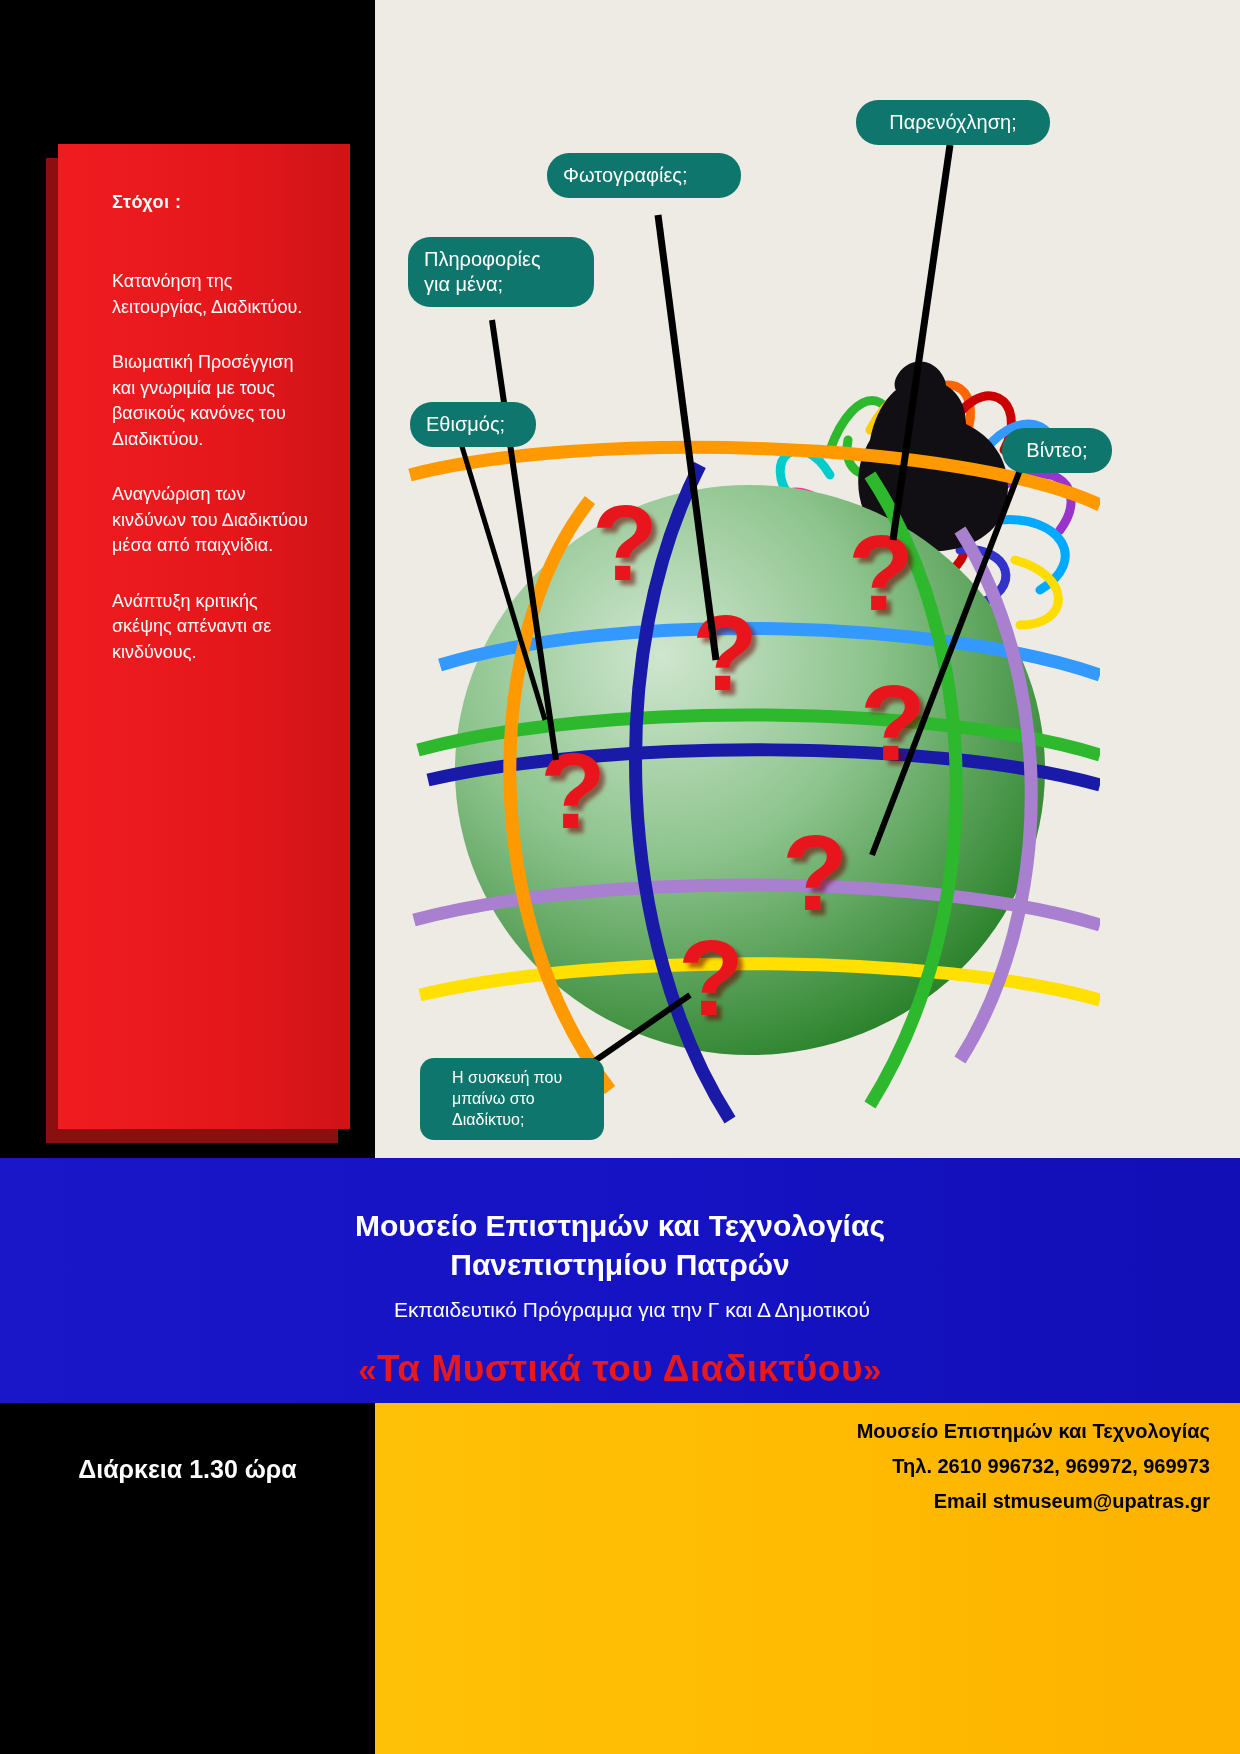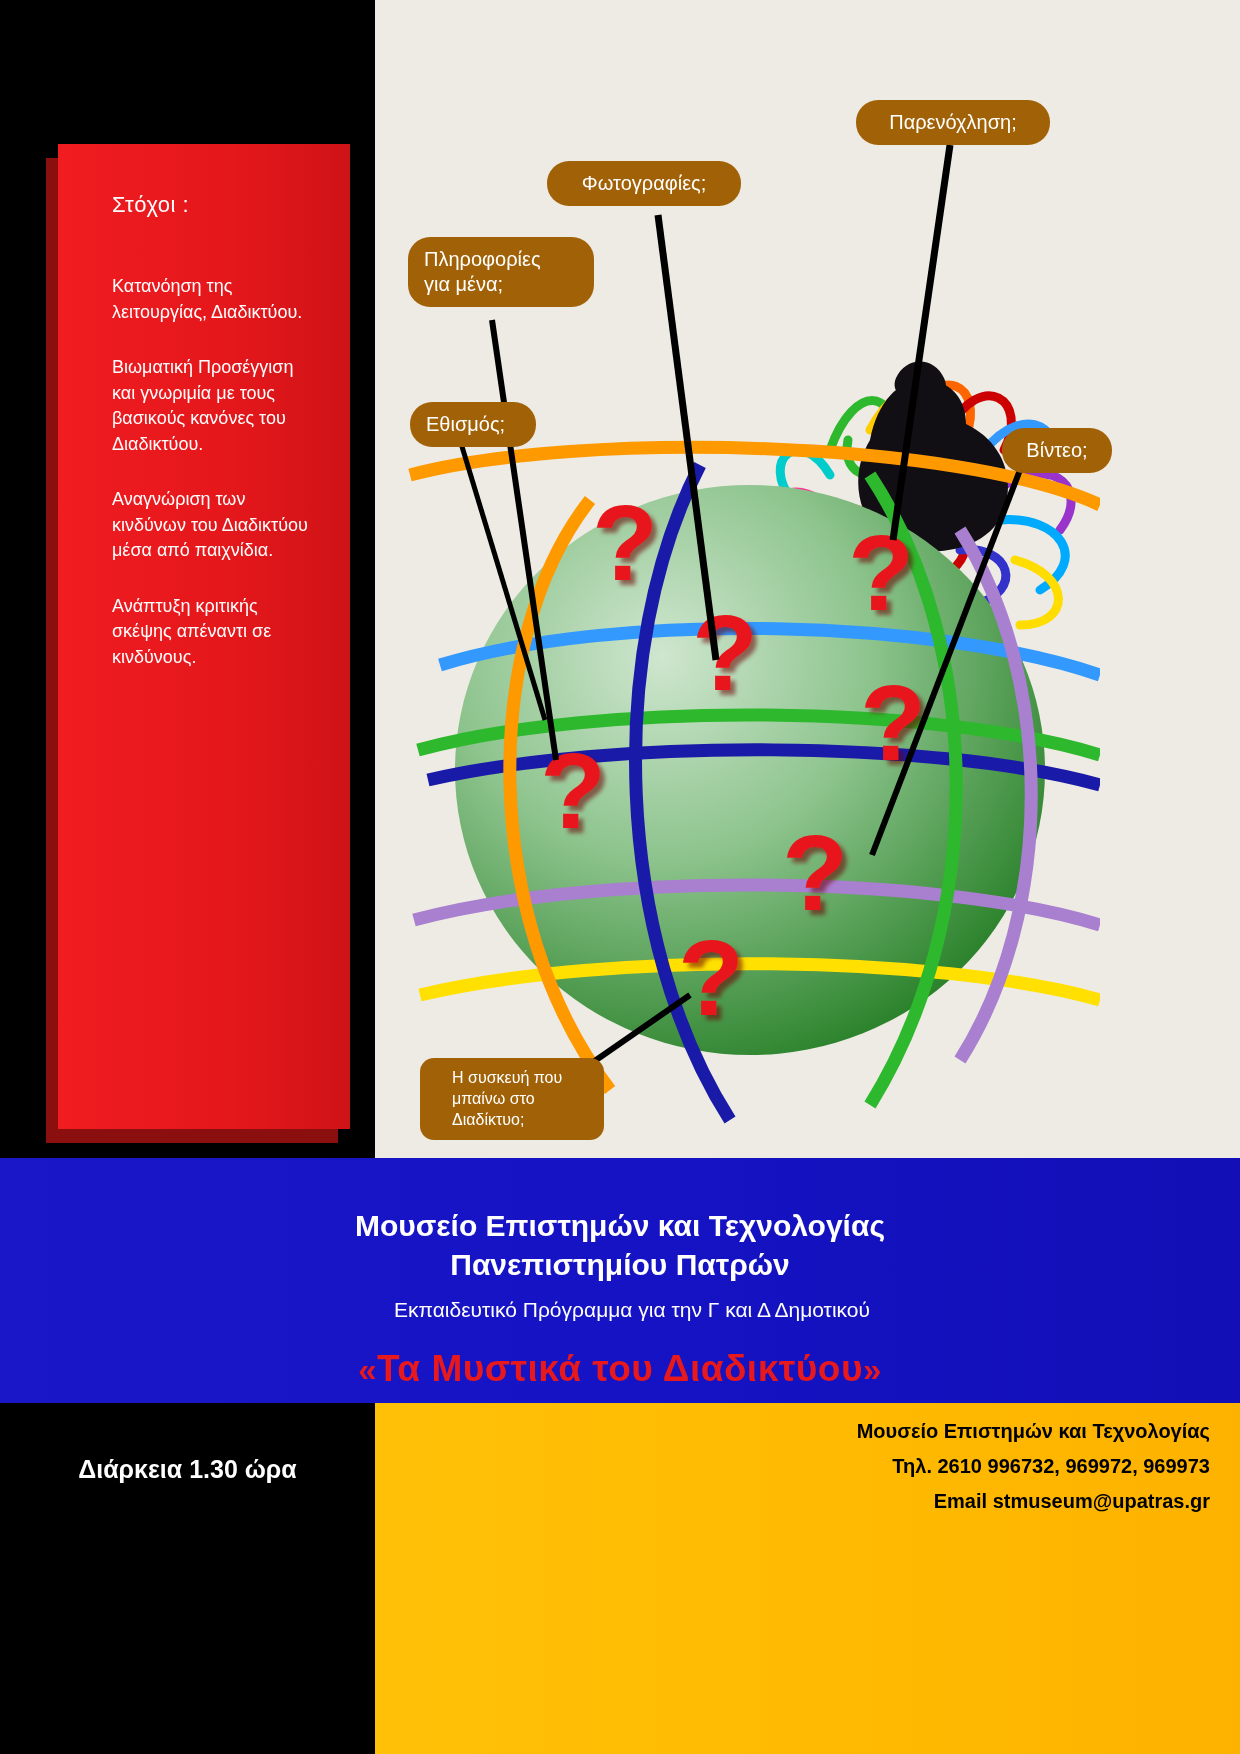--- a/index.html
+++ b/index.html
@@ -48,42 +48,42 @@
   }
   .red-box-inner {
     position: absolute;
     left: 58px; top: 144px;
     width: 292px; height: 985px;
     box-sizing: border-box;
     padding: 48px 30px 0 54px;
     color: #ffffff;
   }
   .goals-title {
-    font-size: 22px;
-    font-weight: normal;
+    font-size: 18px;
+    font-weight: bold;
     margin-bottom: 56px;
     letter-spacing: 0.5px;
   }
   .goal-item {
     font-size: 18px;
     line-height: 1.42;
     margin-bottom: 30px;
   }
 
   
   .globe-wrap {
     position: absolute;
     left: 400px; top: 260px;
     width: 700px; height: 900px;
   }
 
   
   .bubble {
     position: absolute;
-    background: #a16207;
+    background: #0f766e;
     color: #ffffff;
     border-radius: 22px;
     padding: 10px 16px;
     font-size: 20px;
     line-height: 1.25;
     z-index: 6;
     white-space: pre-line;
   }
   .bubble.small { font-size: 16px; border-radius: 14px; line-height: 1.3; }
 
@@ -239,21 +239,21 @@
       <path d="M658 215 L 716 660" stroke-width="7"></path>
       <path d="M492 320 L 556 760" stroke-width="6"></path>
       <path d="M460 440 L 545 720" stroke-width="5"></path>
       <path d="M1020 470 L 872 855" stroke-width="6"></path>
       <path d="M560 1085 L 690 995" stroke-width="6"></path>
     </g>
   </svg>
 
   <div class="bubble" style="left:856px; top:100px; width:162px; text-align:center;">Παρενόχληση;</div>
 
-  <div class="bubble" style="left:547px; top:161px; width:162px; text-align:center;">Φωτογραφίες;</div>
+  <div class="bubble" style="left:547px; top:153px; width:162px; ">Φωτογραφίες;</div>
 
   <div class="bubble" style="left:408px; top:237px; width:154px;">Πληροφορίες
 για μένα;</div>
 
   <div class="bubble" style="left:410px; top:402px; width:94px; ">Εθισμός;</div>
 
   <div class="bubble" style="left:1002px; top:428px; width:78px; text-align:center;">Βίντεο;</div>
 
   <div class="bubble small" style="left:420px; top:1058px; width:136px;padding-left:32px;">Η συσκευή που
 μπαίνω  στο

